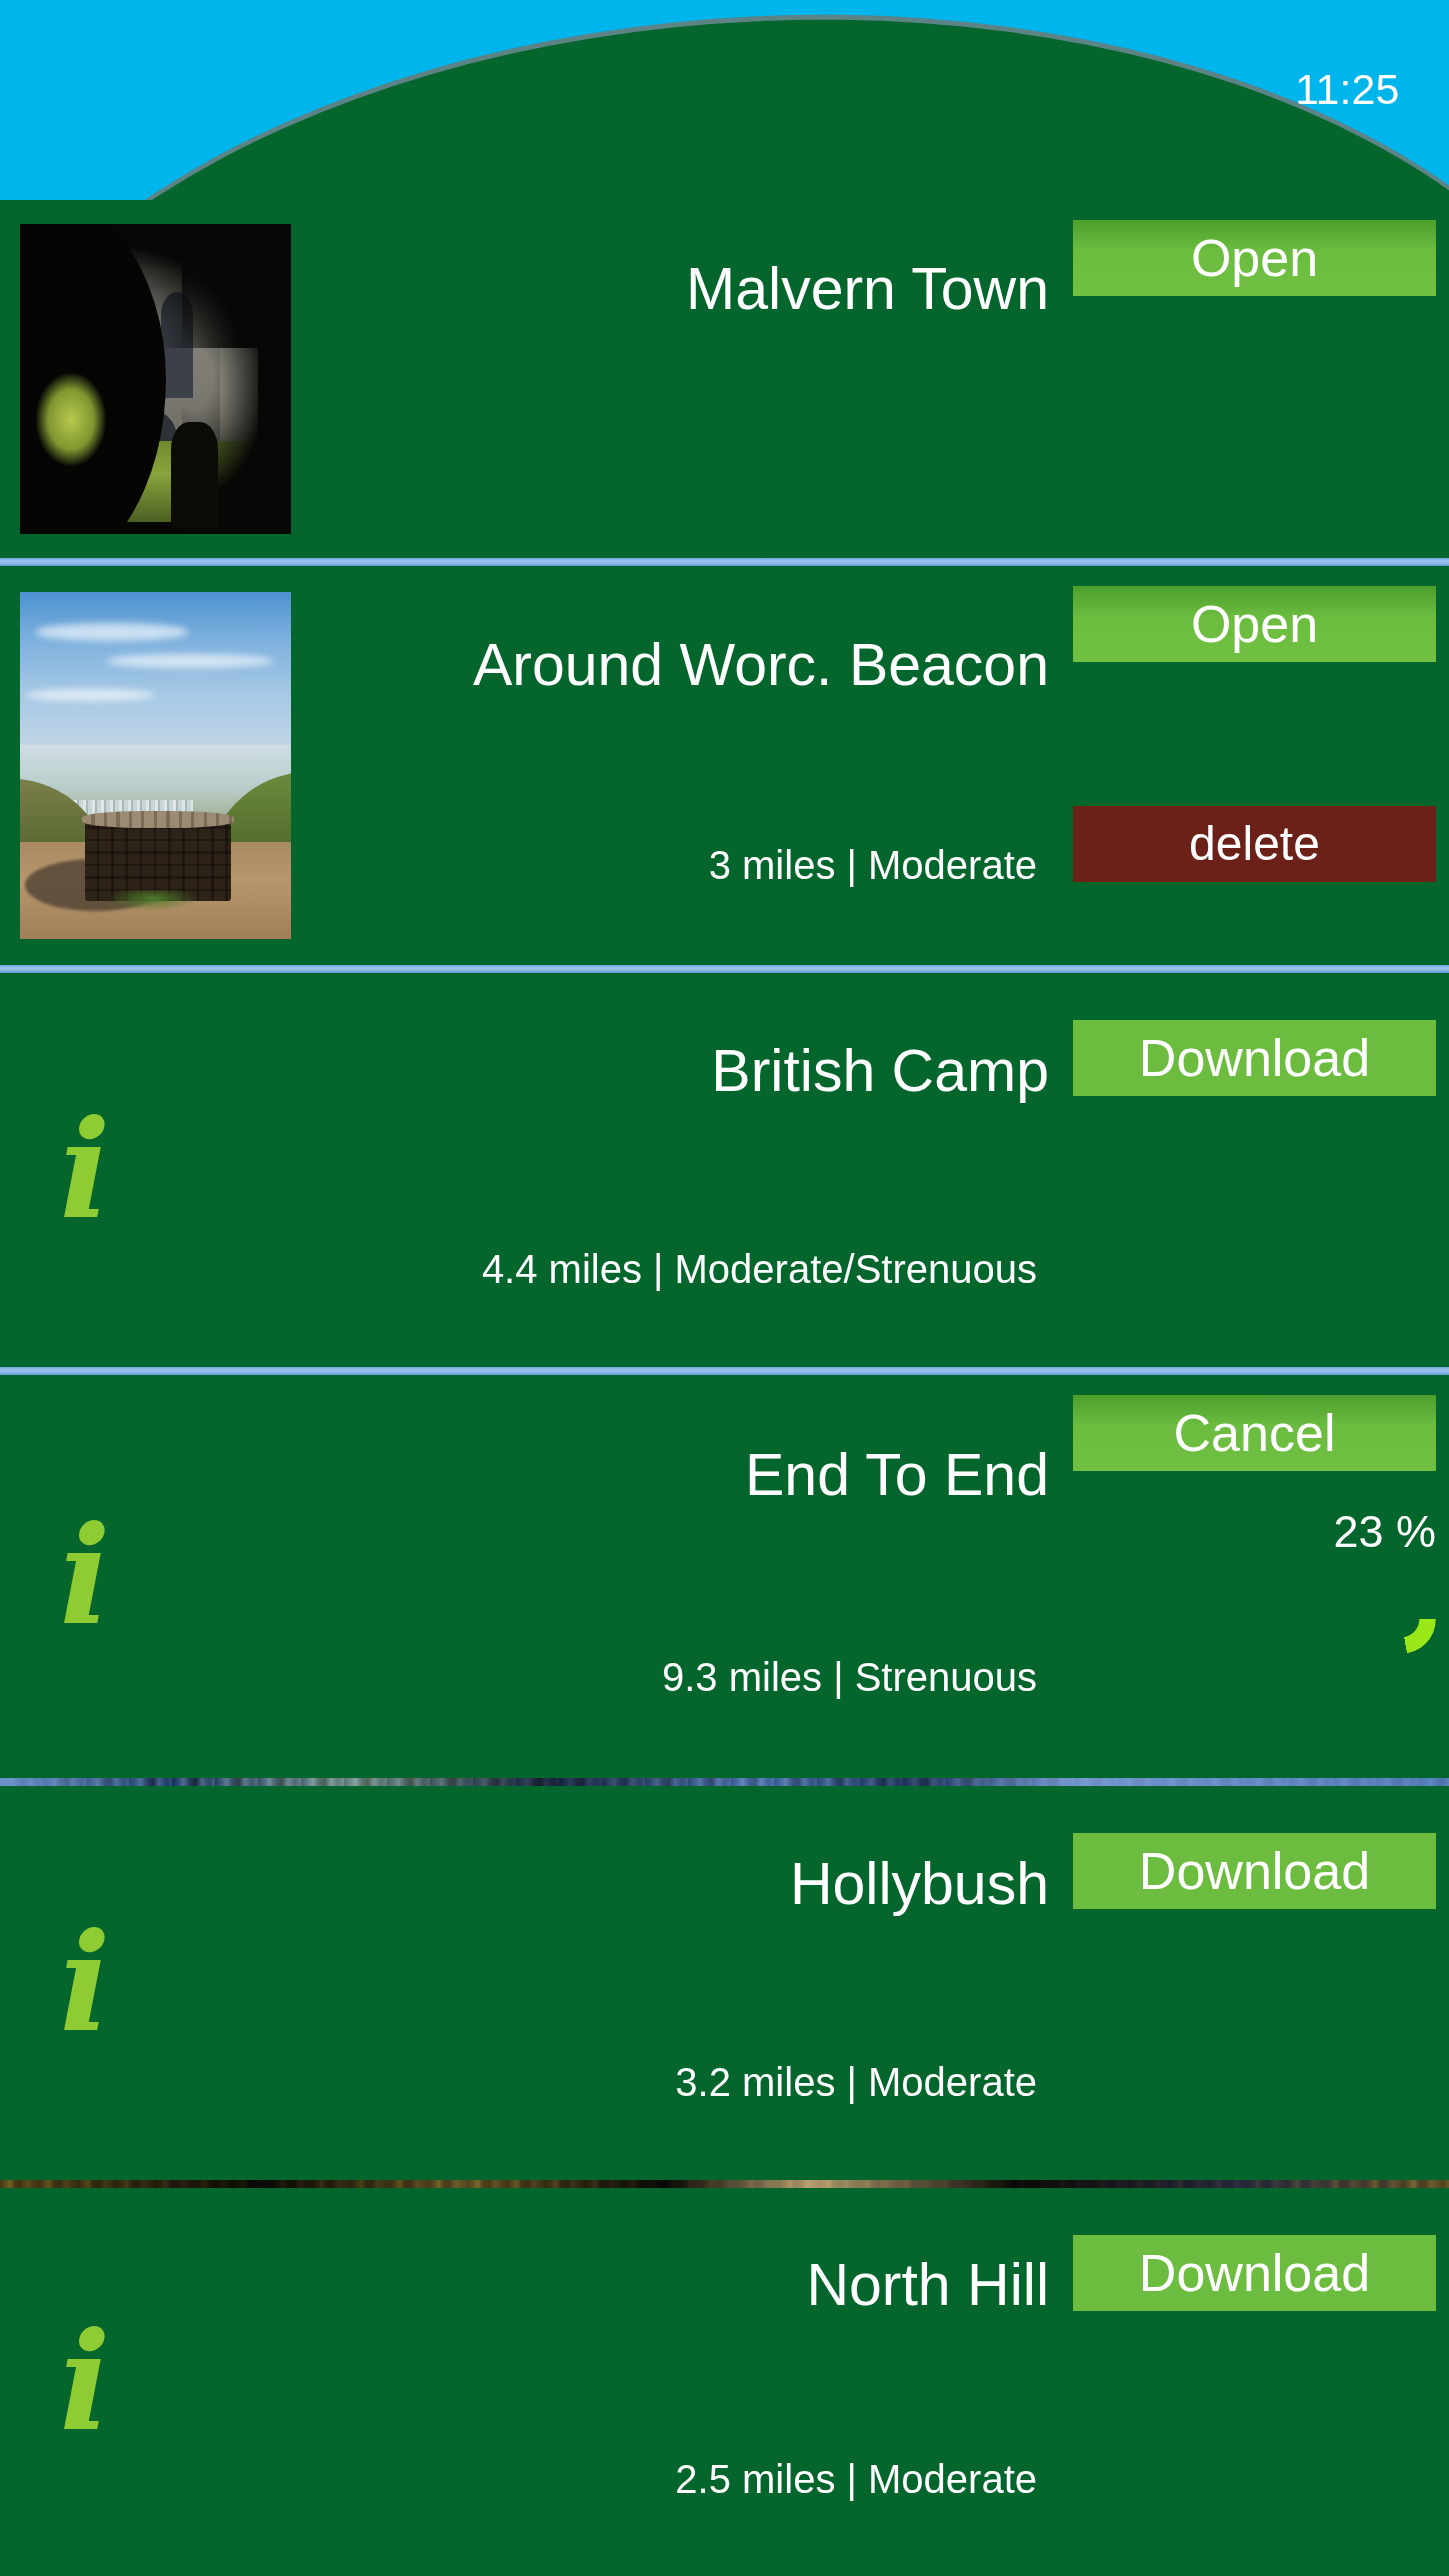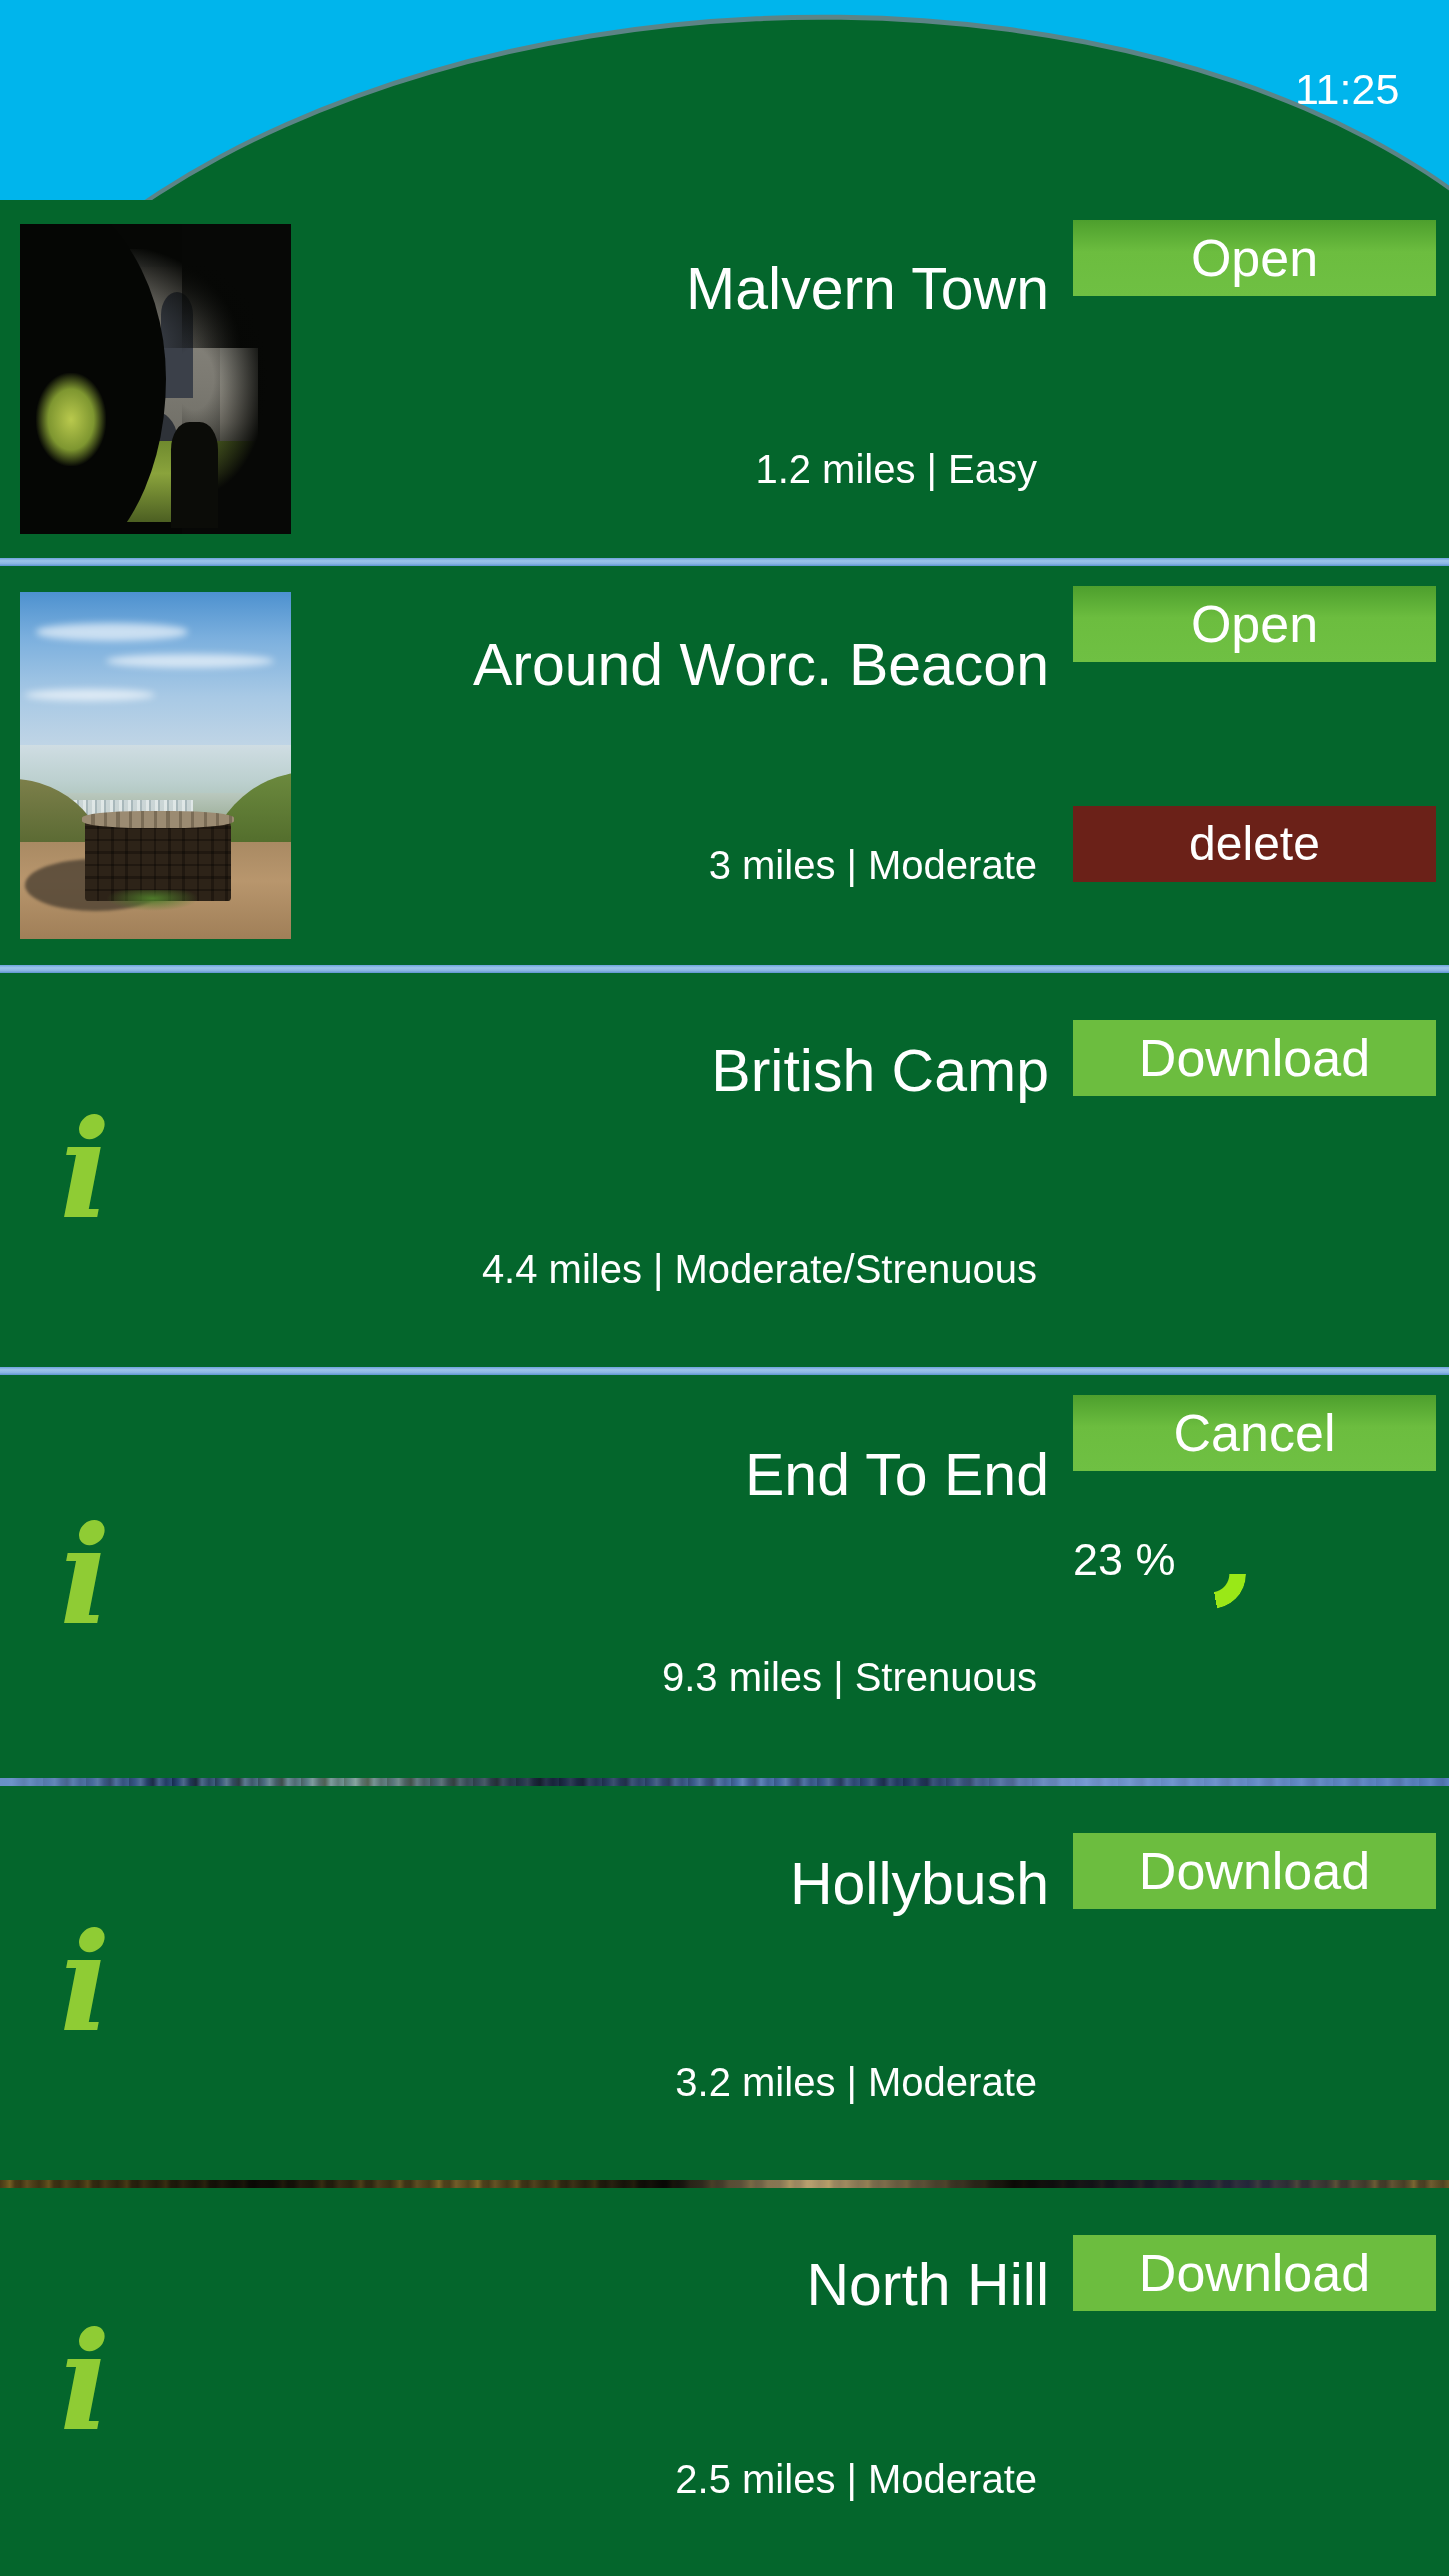--- a/index.html
+++ b/index.html
@@ -275,22 +275,22 @@
   }
 
   .btn-top { top: 19.7px; }
 
   .progress-wrap {
     position: absolute;
     left: 0;
     top: 134px;
     width: 363px;
     display: flex;
-    flex-direction: row;
-    align-items: center;
+    flex-direction: column;
+    align-items: flex-end;
   }
   .progress-pct {
     color: #ffffff;
     font-size: 45px;
     line-height: 1;
     font-weight: 400;
     font-stretch: condensed;
     white-space: nowrap;
   }
   .spinner {
@@ -459,23 +459,20 @@
             <div class="post"></div>
             <div class="foliageT"></div>
             <div class="foliageL"></div>
             <div class="foliageR"></div>
             <div class="leafy"></div>
             <div class="stone"></div>
           </div>
         </div>
         <div class="title-cell">
           <div class="walk-title">Malvern Town</div>
-        </div>
-        <div class="meta-cell">
-          <div class="walk-meta">1.2 miles  |  Easy</div>
         </div>
         <div class="action-cell">
           <div class="btn btn-primary btn-top">Open</div>
         </div>
       </div>
     </div>
 
     <div class="sep sep-sky"></div>
 
     <div class="row" style="flex:0 0 399px;height:399px">

